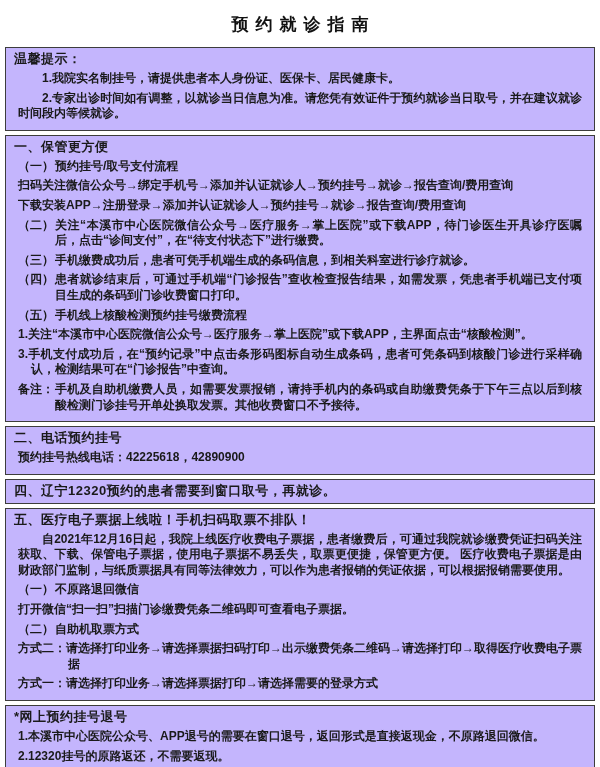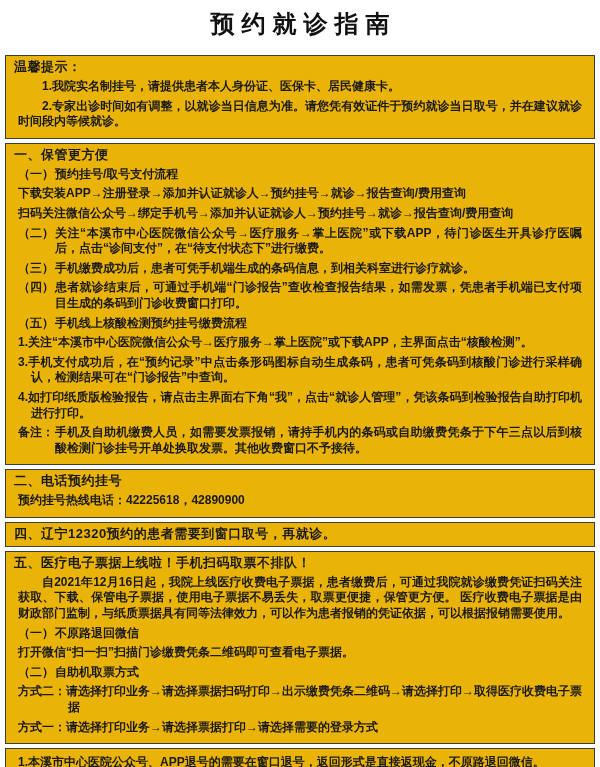--- a/index.html
+++ b/index.html
@@ -15,35 +15,35 @@
   }
   .page {
     width: 590px;
     margin: 0 auto;
     padding: 0 5px;
     box-sizing: content-box;
   }
   .doc-title {
     font-family: "Liberation Serif", "DejaVu Serif", serif;
     font-weight: bold;
-    font-size: 24px;
+    font-size: 17px;
     letter-spacing: 7px;
     text-indent: 7px;
     text-align: center;
-    margin: 9px 0 15px 0;
+    margin: 9px 0 7px 0;
     line-height: 31px;
     color: #111;
   }
   .box {
     border: 1.5px solid #3d3d3d;
     margin: 0 0 4px 0;
     padding: 2px 8px 4px 8px;
     font-size: 12px;
     line-height: 15.6px;
-    background: #eab308;
+    background: #c4b5fd;
   }
   .box-heading {
     font-size: 13px;
     line-height: 17px;
     letter-spacing: 0.5px;
   }
   .box p { margin: 4px; text-align: justify; }
   .indent { text-indent: 24px; }
   .sub    { margin-left: 37px; }
   .sub2   { margin-left: 22px; text-align: left; }
@@ -65,22 +65,22 @@
     <p class="indent">2.专家出诊时间如有调整，以就诊当日信息为准。请您凭有效证件于预约就诊当日取号，并在建议就诊时间段内等候就诊。</p>
   </section>
 
   <section class="box">
     <div class="box-heading">一、保管更方便</div>
 
     <p class="hang">
       <span class="label">（一）</span>
       <span>预约挂号/取号支付流程</span>
     </p>
+    <p class="sub">扫码关注微信公众号→绑定手机号→添加并认证就诊人→预约挂号→就诊→报告查询/费用查询</p>
     <p class="sub">下载安装APP→注册登录→添加并认证就诊人→预约挂号→就诊→报告查询/费用查询</p>
-    <p class="sub">扫码关注微信公众号→绑定手机号→添加并认证就诊人→预约挂号→就诊→报告查询/费用查询</p>
 
     <p class="hang">
       <span class="label">（二）</span>
       <span>关注“本溪市中心医院微信公众号→医疗服务→掌上医院”或下载APP，待门诊医生开具诊疗医嘱后，点击“诊间支付”，在“待支付状态下”进行缴费。</span>
     </p>
 
     <p class="hang">
       <span class="label">（三）</span>
       <span>手机缴费成功后，患者可凭手机端生成的条码信息，到相关科室进行诊疗就诊。</span>
     </p>
@@ -89,21 +89,20 @@
       <span class="label">（四）</span>
       <span>患者就诊结束后，可通过手机端“门诊报告”查收检查报告结果，如需发票，凭患者手机端已支付项目生成的条码到门诊收费窗口打印。</span>
     </p>
 
     <p class="hang">
       <span class="label">（五）</span>
       <span>手机线上核酸检测预约挂号缴费流程</span>
     </p>
     <p class="step">1.关注“本溪市中心医院微信公众号→医疗服务→掌上医院”或下载APP，主界面点击“核酸检测”。</p>
     <p class="step">3.手机支付成功后，在“预约记录”中点击条形码图标自动生成条码，患者可凭条码到核酸门诊进行采样确认，检测结果可在“门诊报告”中查询。</p>
-    <p class="step">4.如打印纸质版检验报告，请点击主界面右下角“我”，点击“就诊人管理”，凭该条码到检验报告自助打印机进行打印。</p>
 
     <p class="hang">
       <span class="label">备注：</span>
       <span>手机及自助机缴费人员，如需要发票报销，请持手机内的条码或自助缴费凭条于下午三点以后到核酸检测门诊挂号开单处换取发票。其他收费窗口不予接待。</span>
     </p>
   </section>
 
   <section class="box">
     <div class="box-heading">二、电话预约挂号</div>
     <p class="sub2">预约挂号热线电话：42225618，42890900</p>
@@ -130,17 +129,18 @@
     </p>
     <p class="method">
       <span>方式二：</span><span>请选择打印业务→请选择票据扫码打印→出示缴费凭条二维码→请选择打印→取得医疗收费电子票据</span>
     </p>
     <p class="method">
       <span>方式一：</span><span>请选择打印业务→请选择票据打印→请选择需要的登录方式</span>
     </p>
   </section>
 
   <section class="box">
+    <div class="box-heading">*网上预约挂号退号</div>
     <p class="sub2">1.本溪市中心医院公众号、APP退号的需要在窗口退号，返回形式是直接返现金，不原路退回微信。</p>
     <p class="sub2">2.12320挂号的原路返还，不需要返现。</p>
   </section>
 
 </div>
 
 </body></html>

